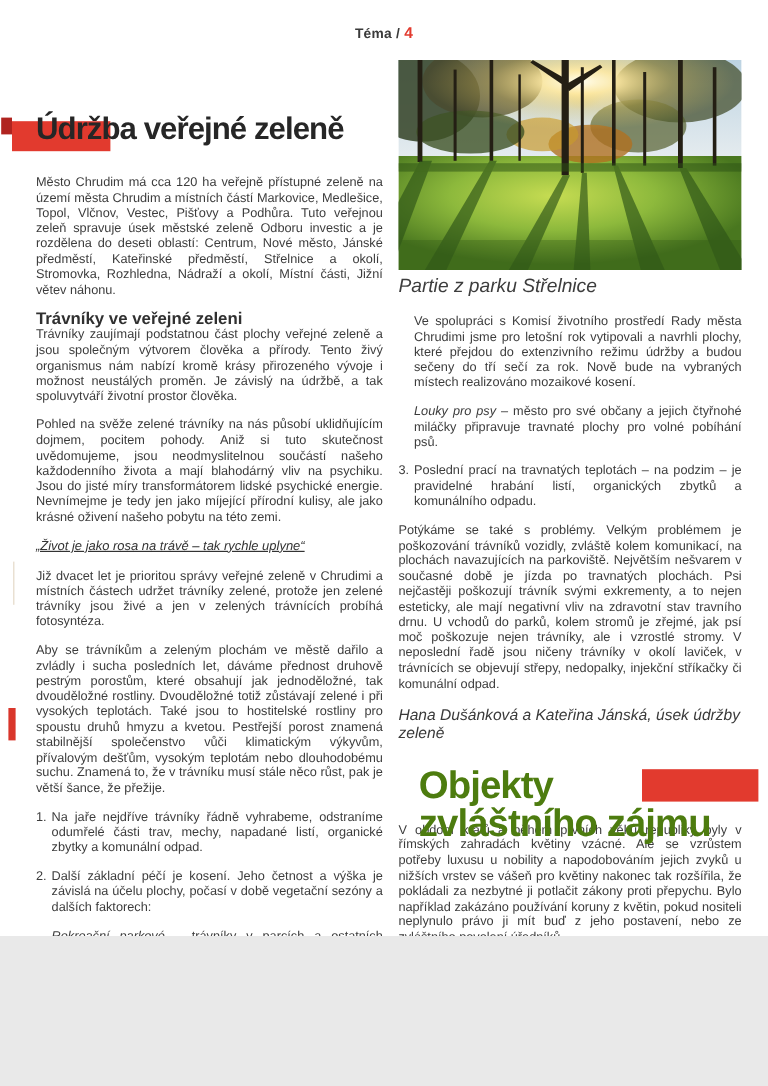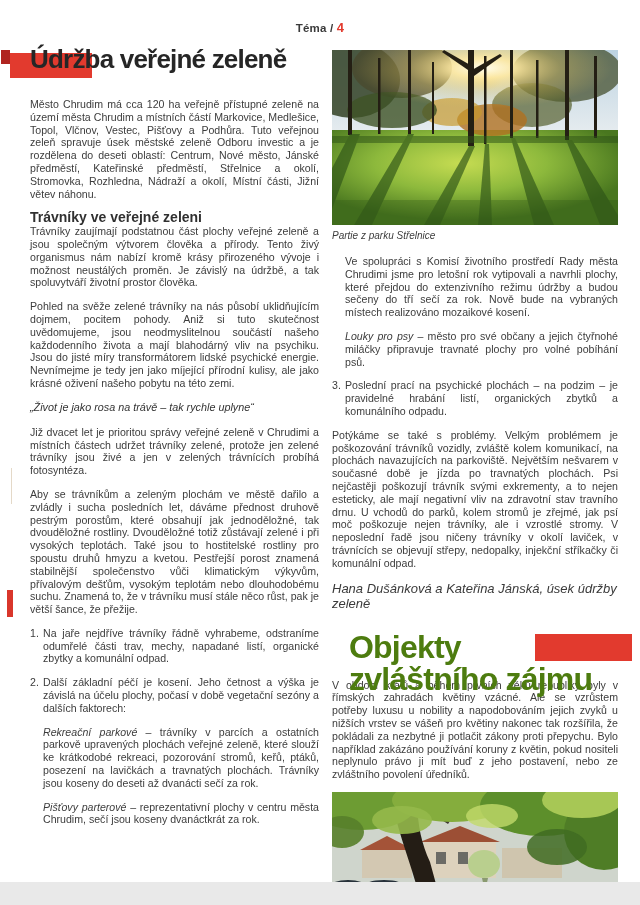--- a/index.html
+++ b/index.html
@@ -1,43 +1,43 @@
 <!DOCTYPE html>
 <html lang="cs"><head>
 <meta charset="utf-8">
 <style>
   html,body{margin:0;padding:0;background:#e9e9e9;}
-  .page{position:relative;width:640px;height:882px;background:#ffffff;overflow:hidden;
+  .page{position:relative;width:640px;height:780px;background:#ffffff;overflow:hidden;
         font-family:"Liberation Sans",sans-serif;color:#3c3c3c;}
   
   .pagehead{position:absolute;top:20px;left:0;width:640px;text-align:center;
             font-size:11.5px;font-weight:bold;color:#3a3a3a;letter-spacing:.2px;}
   .pagehead .num{color:#e23a2e;font-size:13px;}
   
   .col-left{position:absolute;left:30px;top:44px;width:289px;}
   .col-right{position:absolute;left:332px;top:50px;width:286px;}
   
-  .title-wrap{position:relative;height:42px;margin-bottom:12px;}
+  .title-wrap{position:relative;height:42px;margin-bottom:12px;margin-top:48px;}
   .red-flag{position:absolute;left:-20px;top:9px;width:82px;height:25px;background:#e23a2e;}
   .red-notch{position:absolute;left:-29px;top:6px;width:9px;height:14px;background:#b02420;}
   h1.t1{position:relative;margin:0;font-size:26px;line-height:30px;font-weight:bold;
         color:#262626;letter-spacing:-0.8px;z-index:2;}
   
   .b{font-size:10.6px;line-height:12.8px;text-align:justify;margin:0 0 11px 0;
      hyphens:auto;-webkit-hyphens:auto;}
   .bh{font-size:14px;line-height:12.8px;font-weight:bold;color:#303030;margin:0 0 1px 0;}
   .it{font-style:italic;margin-top:48px;}
-  .quote{font-style:italic;color:#333;margin:2px 0 13px 0;font-size:10.8px;}
+  .quote{font-style:italic;color:#333;margin:2px 0 13px 0;font-size:10.8px;text-decoration:underline;}
   .num-item{display:flex;margin:0 0 11px 0;}
   .num-item .n{width:13px;flex:none;font-size:10.6px;line-height:12.8px;}
   .num-item .t{flex:1;font-size:10.6px;line-height:12.8px;text-align:justify;}
   .indent{margin-left:13px;}
   
   .photo{display:block;width:286px;}
-  .caption{font-style:italic;font-size:10px;color:#3d3d3d;margin:5px 0 0 0;}
+  .caption{font-style:italic;font-size:16px;color:#3d3d3d;margin:5px 0 0 0;}
   
   .title2-wrap{position:relative;height:34px;margin-top:20px;margin-bottom:14px;}
   .red-flag2{position:absolute;right:-14px;top:3px;width:97px;height:27px;background:#e23a2e;}
   h1.t2{position:relative;margin:17px;font-size:32px;line-height:32px;font-weight:bold;
         color:#4d7c0f;letter-spacing:-0.8px;z-index:2;}
   .byline{font-style:italic;font-size:13px;color:#3a3a3a;margin:3px 0 0 0;}
   
   .margin-tick{position:absolute;left:7px;top:590px;width:6px;height:27px;background:#d9362b;}
   .margin-hair{position:absolute;left:11px;top:468px;width:1px;height:36px;background:#e4d9c8;}
   .mt14{margin-top:14px;} .mt4{margin-top:4px;}
@@ -155,21 +155,21 @@
     <p class="caption">Partie z parku Střelnice</p>
 
     <p class="b indent mt14">Ve spolupráci s Komisí životního prostředí Rady města Chrudimi jsme pro letošní rok vytipovali a navrhli plochy, které přejdou do extenzivního režimu údržby a budou sečeny do tří sečí za rok. Nově bude na vybraných místech realizováno mozaikové kosení.</p>
 
     <p class="b indent">
       <span class="it">Louky pro psy</span><span> – město pro své občany a jejich čtyřnohé miláčky připravuje travnaté plochy pro volné pobíhání psů.</span>
     </p>
 
     <div class="num-item">
       <span class="n">3.</span>
-      <span class="t">Poslední prací na psychické plochách – na podzim – je pravidelné hrabání listí, organických zbytků a komunálního odpadu.</span>
+      <span class="t">Poslední prací na travnatých teplotách – na podzim – je pravidelné hrabání listí, organických zbytků a komunálního odpadu.</span>
     </div>
 
     <p class="b">Potýkáme se také s problémy. Velkým problémem je poškozování trávníků vozidly, zvláště kolem komunikací, na plochách navazujících na parkoviště. Největším nešvarem v současné době je jízda po travnatých plochách. Psi nejčastěji poškozují trávník svými exkrementy, a to nejen esteticky, ale mají negativní vliv na zdravotní stav travního drnu. U vchodů do parků, kolem stromů je zřejmé, jak psí moč poškozuje nejen trávníky, ale i vzrostlé stromy. V neposlední řadě jsou ničeny trávníky v okolí laviček, v trávnících se objevují střepy, nedopalky, injekční stříkačky či komunální odpad.</p>
 
     <p class="byline">Hana Dušánková a Kateřina Jánská, úsek údržby zeleně</p>
 
     <div class="title2-wrap">
       <div class="red-flag2"></div>
       <h1 class="t2">Objekty zvláštního zájmu</h1>
     </div>

